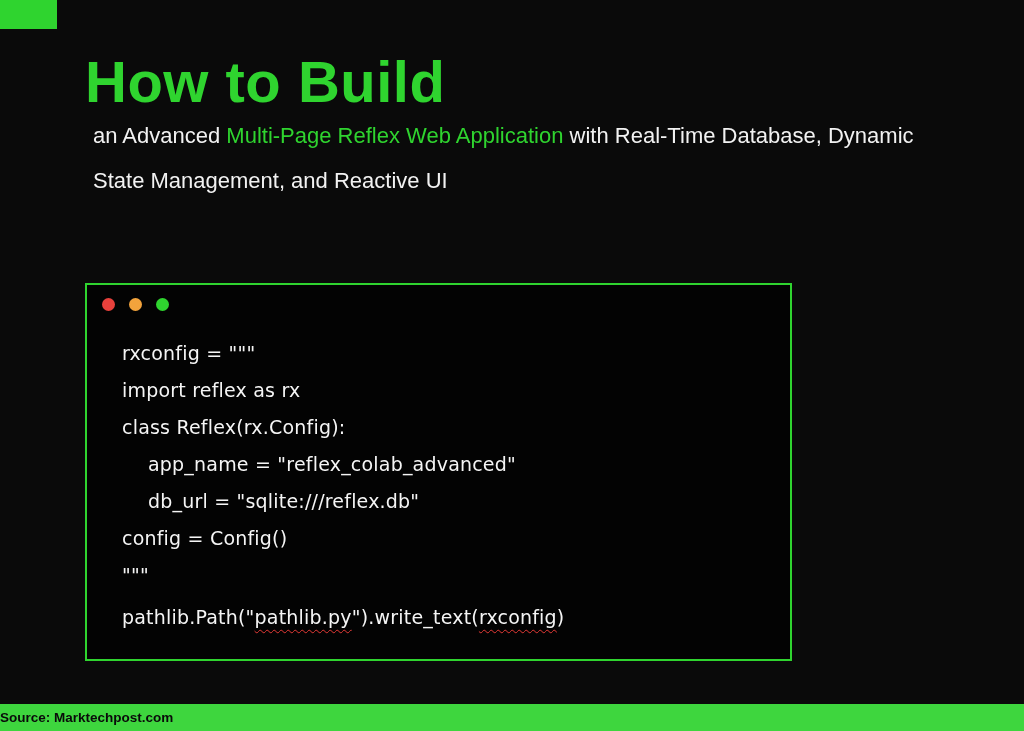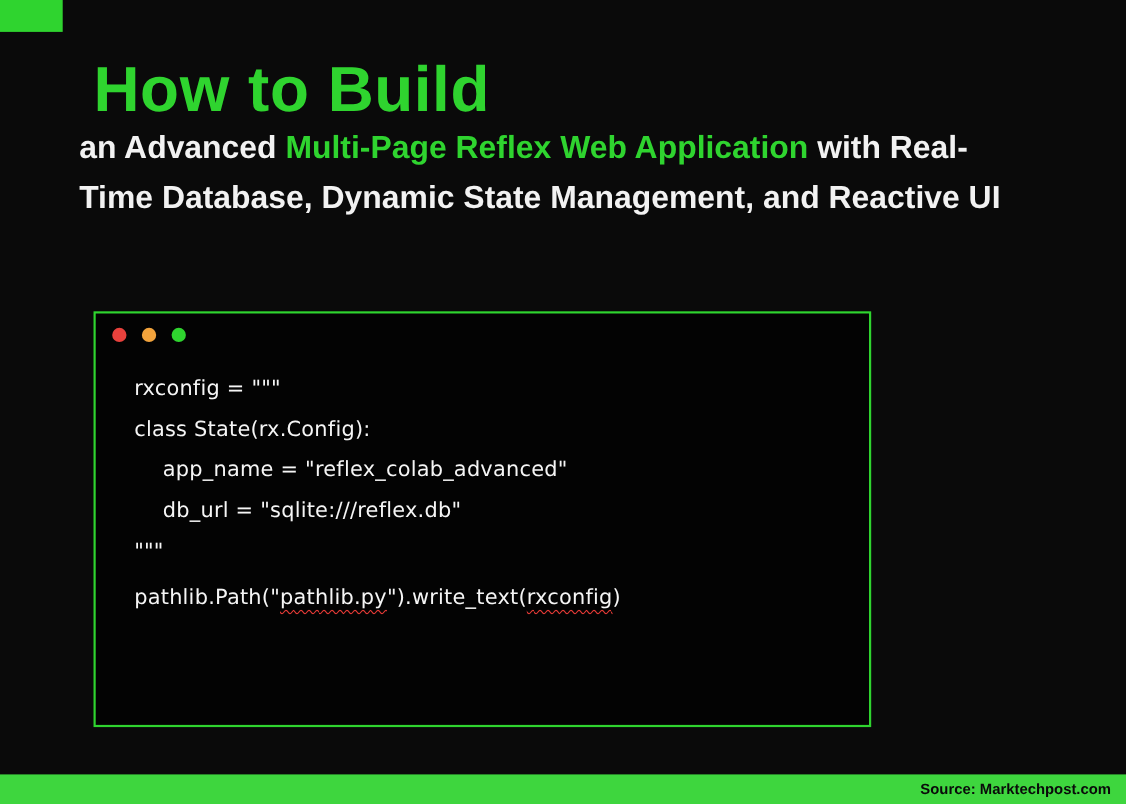--- a/index.html
+++ b/index.html
@@ -21,24 +21,24 @@
     left: 85px; top: 26px;
     font-size: 58px;
     font-weight: 700;
     line-height: 1.1;
     color: var(--accent-green, #2fd42f);
     letter-spacing: 0.5px;
     margin-top: 24px;
   }
   .subtitle {
     position: absolute;
-    left: 72px; top: 113px;
+    left: 93px; top: 113px;
     width: 845px;
-    font-size: 29px;
-    font-weight: 700;
+    font-size: 22px;
+    font-weight: 400;
     line-height: 45px;
     color: var(--text-white, #f2f2f2);
   }
   .subtitle .hl { color: var(--accent-green, #2fd42f); }
   .code-window {
     position: absolute;
     left: 85px; top: 283px;
     width: 707px; height: 378px;
     border: 2px solid var(--accent-green, #2fd42f);
     background: #030303;
@@ -77,21 +77,21 @@
     text-decoration-thickness: 1px;
     text-underline-offset: 5px;
   }
   .footer-bar {
     position: absolute;
     left: 0; bottom: 0;
     width: 100%; height: 27px;
     background: var(--footer-green, #3ed63e);
     display: flex;
     align-items: center;
-    justify-content: flex-end;
+    justify-content: flex-start;
     padding-right: 14px;
   }
   .footer-bar span {
     font-size: 13.5px;
     font-weight: 700;
     color: var(--footer-text, #0a0a0a);
   }
 </style>
 </head>
 <body>
@@ -103,23 +103,25 @@
 <p class="subtitle"><span>an Advanced </span><span class="hl">Multi-Page Reflex Web Application</span><span> with Real-Time Database, Dynamic State Management, and Reactive UI</span></p>
 
 <div class="code-window">
   <div class="traffic-lights">
     <span class="dot red"></span>
     <span class="dot yellow"></span>
     <span class="dot green"></span>
   </div>
   <div class="code" id="code-lines">
       <div class="code-line" style="padding-left: 0px;"><span>rxconfig = """</span></div>
-      <div class="code-line" style="padding-left: 0px;"><span>class State(rx.Config):</span></div>
+      <div class="code-line" style="padding-left: 0px;"><span>import reflex as rx</span></div>
+      <div class="code-line" style="padding-left: 0px;"><span>class Reflex(rx.Config):</span></div>
       <div class="code-line" style="padding-left: 26px;"><span>app_name = "reflex_colab_advanced"</span></div>
       <div class="code-line" style="padding-left: 26px;"><span>db_url = "sqlite:///reflex.db"</span></div>
+      <div class="code-line" style="padding-left: 0px;"><span>config = Config()</span></div>
       <div class="code-line" style="padding-left: 0px;"><span>"""</span></div>
       <div class="code-line gap-before" style="padding-left: 0px;"><span>pathlib.Path("</span><span class="squiggle">pathlib.py</span><span>").write_text(</span><span class="squiggle">rxconfig</span><span>)</span></div>
     </div>
 </div>
 
 <div class="footer-bar">
   <span>Source: Marktechpost.com</span>
 </div>
 
 </body></html>

